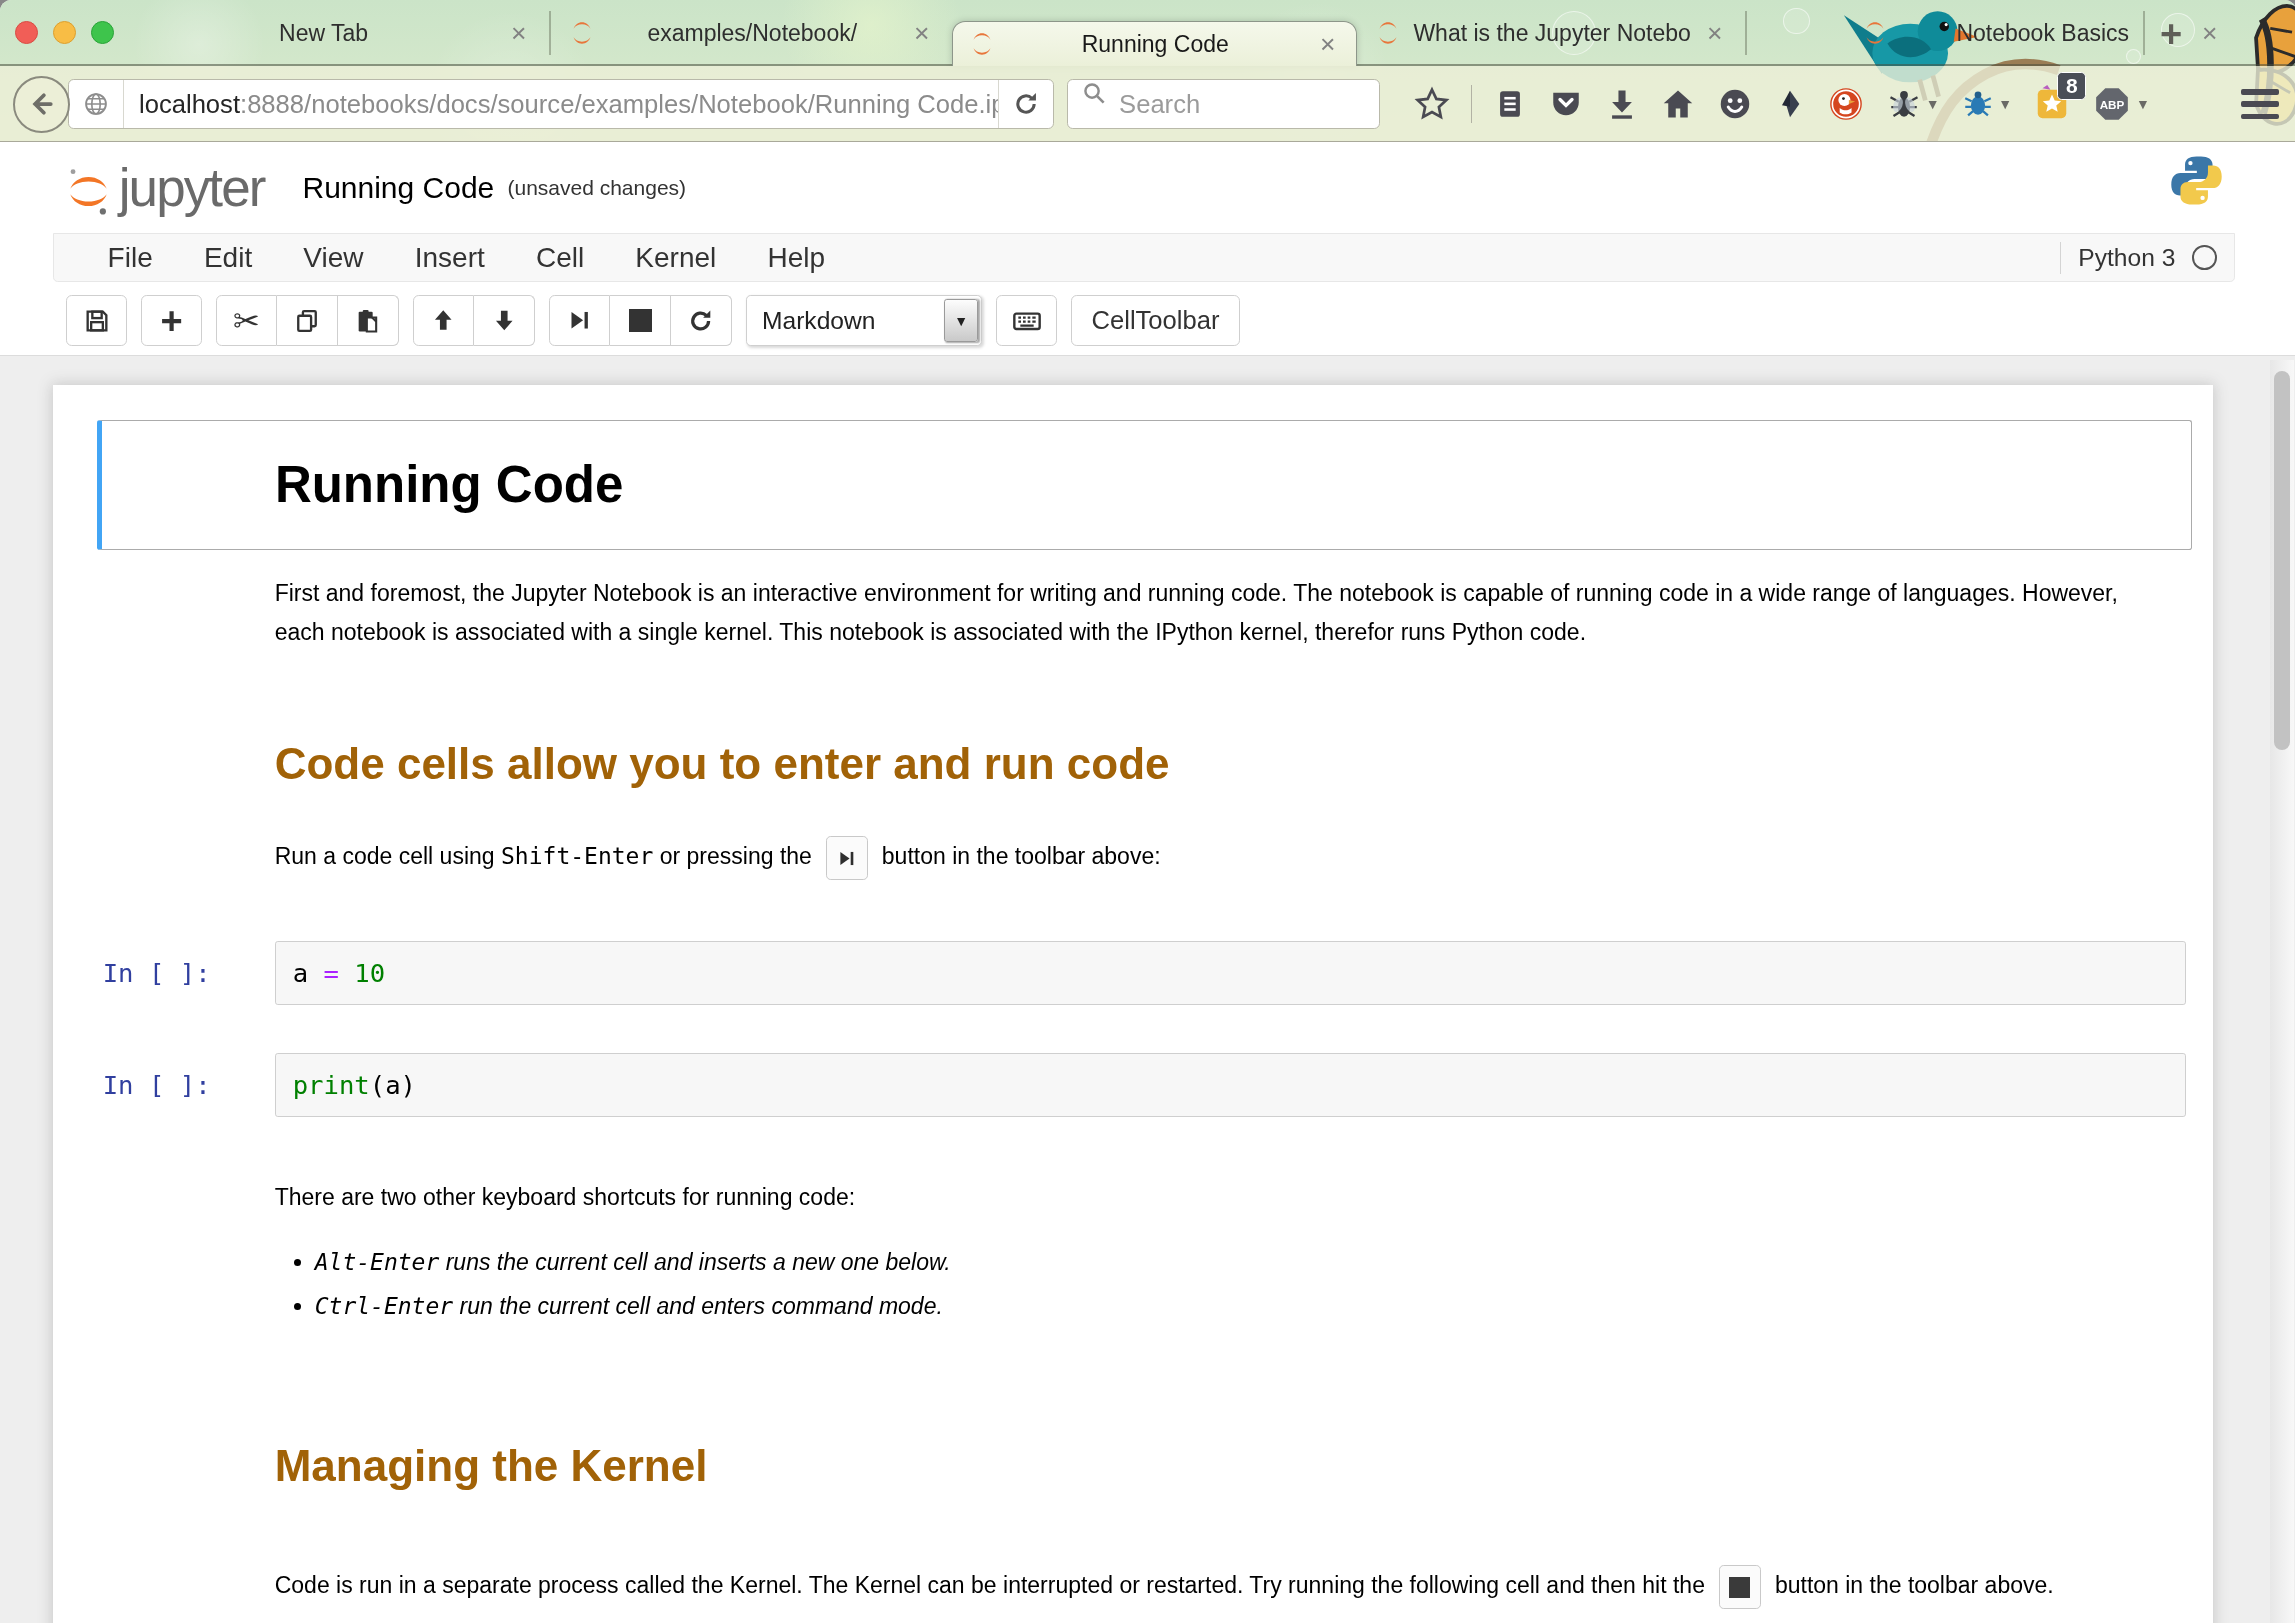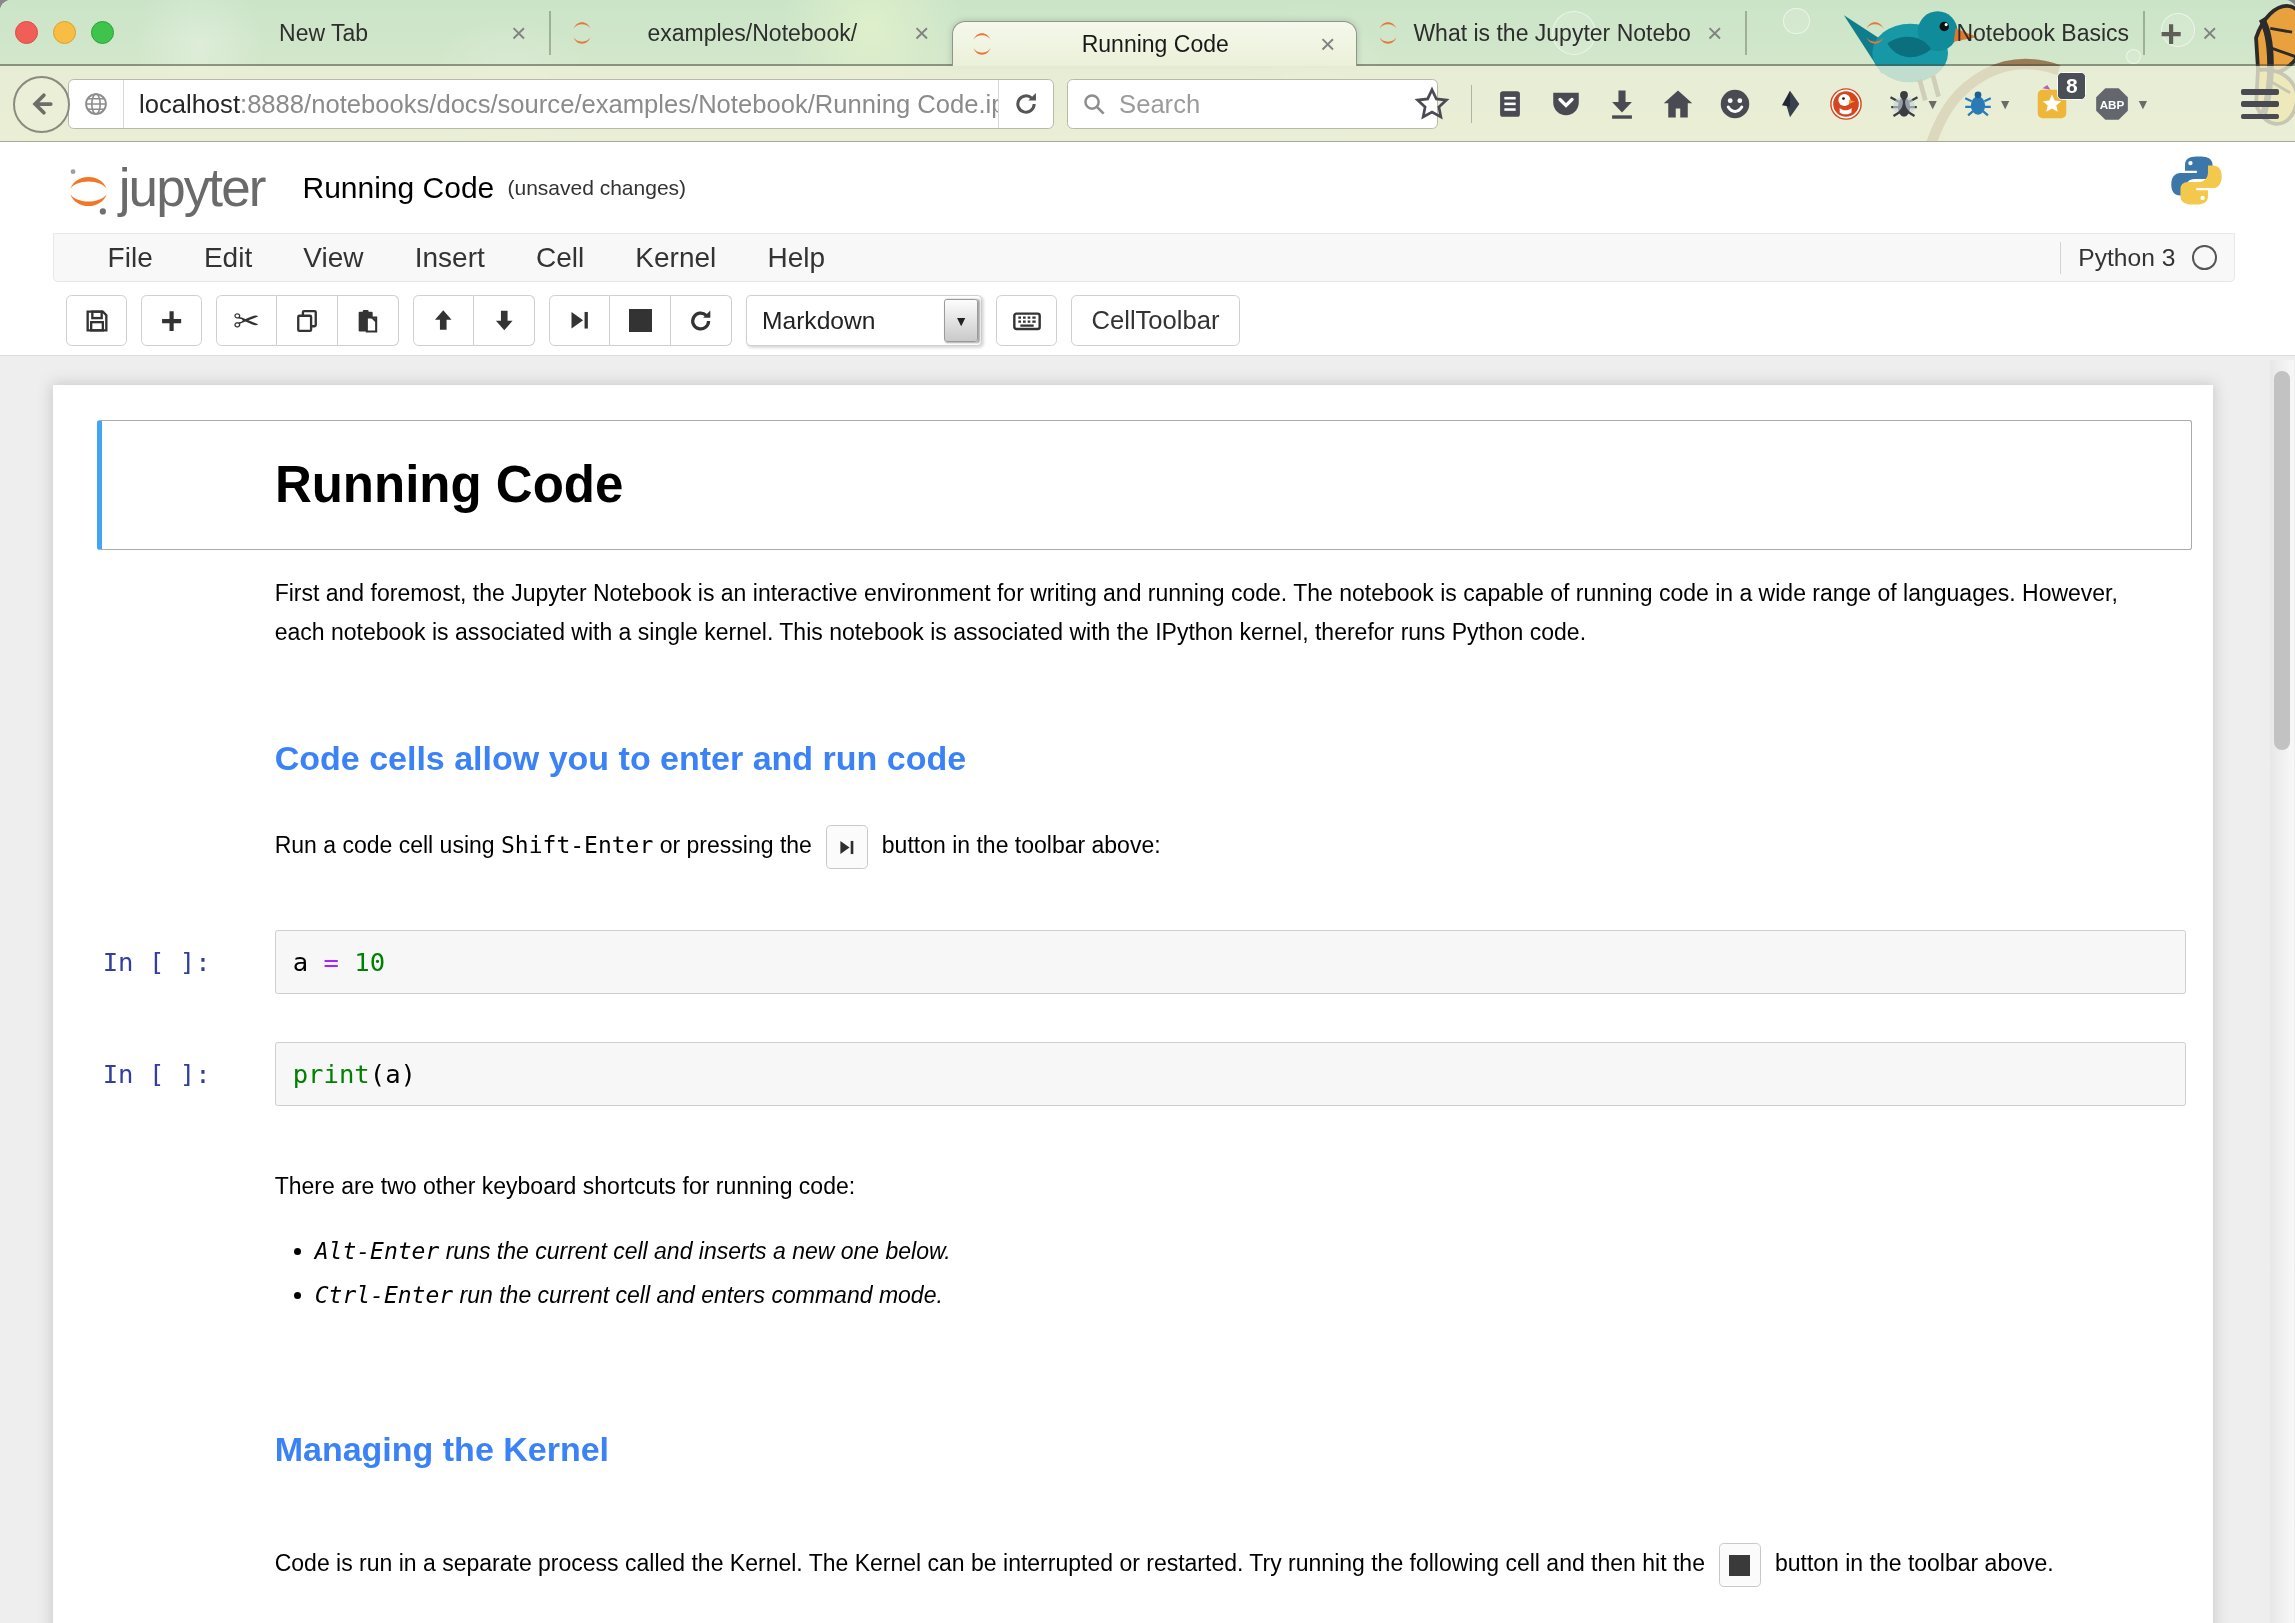--- a/index.html
+++ b/index.html
@@ -35,21 +35,21 @@
   .spinner-ico { width:28px; height:28px; flex:none; }
 
   
   .navbar { position:absolute; top:66px; left:0; right:0; height:76px; background:rgba(236,239,215,.8); border-bottom:0.9px solid #a9a99a; z-index:2; }
   .backbtn { position:absolute; left:13.2px; top:9.5px; width:57px; height:57px; border-radius:50%; border:2.8px solid #8a8a7e; background:#ecefd7; display:flex; align-items:center; justify-content:center; z-index:4; }
   .urlbar { position:absolute; left:68px; top:13.2px; width:986px; height:50px; background:#fff; border:0.9px solid #b9b9aa; border-radius:5.7px; display:flex; align-items:center; z-index:3; overflow:hidden; }
   .globewrap { width:55px; display:flex; align-items:center; justify-content:center; border-right:0.9px solid #d8d8d0; align-self:stretch; }
   .urltext { font-size:25.6px; color:#8b8b8b; white-space:nowrap; overflow:hidden; padding-left:15px; flex:1; }
   .urltext .host { color:#262626; }
   .reloadwrap { width:55px; align-self:stretch; display:flex; align-items:center; justify-content:center; border-left:0.9px solid #d8d8d0; }
-  .searchbox { position:absolute; left:1067px; top:13.2px; width:371px; height:50px; background:#fff; border:0.9px solid #b9b9aa; border-radius:5.7px; display:flex; align-items:center; padding:0 13.2px; gap:11.4px; z-index:3; }
+  .searchbox { position:absolute; left:1067px; top:13.2px; width:313px; height:50px; background:#fff; border:0.9px solid #b9b9aa; border-radius:5.7px; display:flex; padding:0 13.2px; gap:11.4px; z-index:3; }
   .searchinput { border:none; outline:none; flex:1; font-size:25.6px; font-family:"Liberation Sans",sans-serif; color:#444; background:transparent; min-width:0; }
   .searchinput::placeholder { color:#9b9b9b; }
   .navicons { position:absolute; left:1414px; top:13.2px; height:50px; display:flex; align-items:center; gap:21px; z-index:3; }
   .navsep { width:0.9px; height:38px; background:#b2b2a4; }
   .icobtn { position:relative; display:flex; align-items:center; gap:3.8px; }
   .caret { font-size:14px; color:#6a6a66; }
   .badge8 { position:absolute; top:-13.2px; right:-15px; background:#4a4e57; color:#fff; font-size:21px; font-weight:bold; padding:0.9px 7.6px; border-radius:4.7px; border:1.9px solid #fff; }
   .hamburger { position:absolute; right:17px; top:23px; width:38px; display:flex; flex-direction:column; gap:6.6px; z-index:3; }
   .hamburger i { display:block; height:5.7px; border-radius:1.9px; background:#4a4a52; }
 
@@ -86,21 +86,21 @@
 
   
   .pagebody { position:absolute; top:358px; left:0; right:0; bottom:0; background:#eee; overflow:hidden; }
   .nbcontainer { position:absolute; left:53px; top:26.5px; width:2160px; height:1325px; background:#fff; box-shadow:0 0 13.2px 0.9px rgba(87,87,87,.25); padding:34px 21px 0 44px; }
   .cell { display:flex; padding:9.5px 5.7px; margin:1.9px 0; }
   .cell.selected { border:0.9px solid #ababab; border-left:5.7px solid #42A5F5; border-radius:2.8px; padding-left:0.9px; }
   .prompt { width:172px; flex:none; padding-right:14px; padding-top:14px; font-family:"DejaVu Sans Mono",monospace; font-size:25.6px; line-height:36px; color:#303F9F; white-space:nowrap; }
   .innercell { flex:1; min-width:0; }
   .rendered { max-width:1902px; }
   .rendered h1 { font-size:51px; font-weight:bold; color:#000; margin:24.6px 0; }
-  .rendered h2 { font-size:34px; font-weight:bold; color:#3b82f6; margin:26.5px 0 13.2px; }
+  .rendered h2 { font-size:44px; font-weight:bold; color:#a16207; margin:26.5px 0 13.2px; }
   .rendered p { font-size:23px; line-height:39px; color:#000; margin:13.2px 0; max-width:1883px; }
   .mono { font-family:"DejaVu Sans Mono",monospace; font-size:23px; }
   .inlinebtn { display:inline-flex; align-items:center; justify-content:center; width:42px; height:44px; background:#fbfbfb; border:1.9px solid #c9c9c9; border-radius:4.7px; vertical-align:middle; margin:0 7.6px; }
   .inlinebtn .sq { width:21px; height:21px; background:#3a3a3a; }
   .rendered ul { margin:23px 0 11.4px; padding-left:40px;font-style:italic; }
   .rendered li { font-size:23px; line-height:44px; color:#000; }
   .input_area { flex:1; background:#f7f7f7; border:0.9px solid #cfcfcf; border-radius:2.8px; padding:13.2px 17px; font-family:"DejaVu Sans Mono",monospace; font-size:25.6px; line-height:36px; color:#000; }
   .tok-b  { color:#008000; }
   .tok-n  { color:#008000; }
   .tok-op { color:#AA22FF; }

